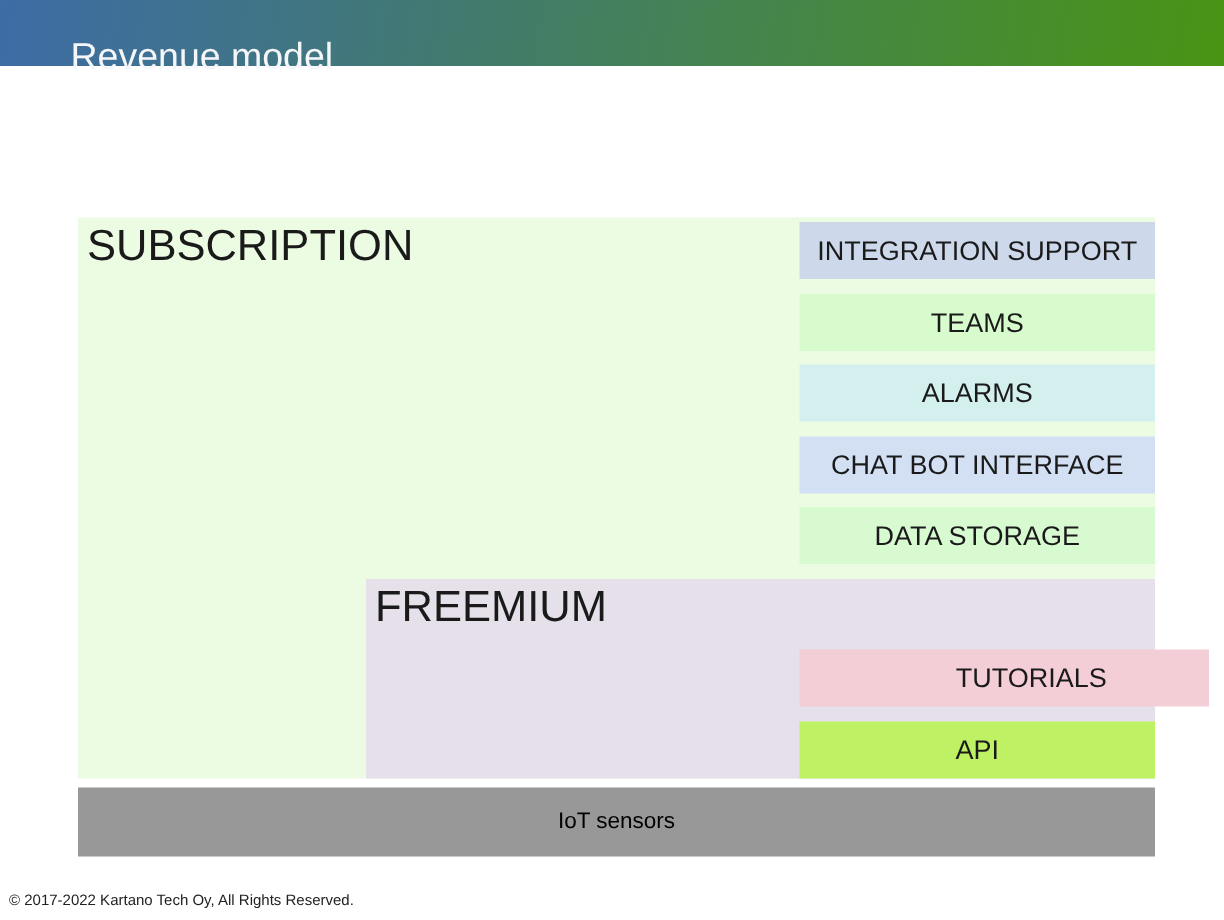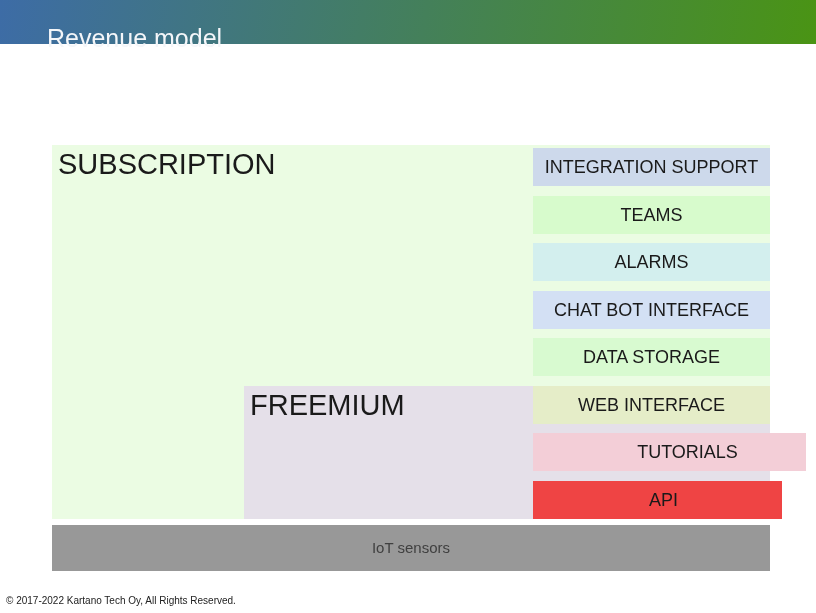--- a/index.html
+++ b/index.html
@@ -68,21 +68,21 @@
   .f5 { top: 386px; }
   .f6 { top: 433px; }
   .f7 { top: 481px; }
   .base-bar {
     position: absolute;
     left: 52px; top: 525px;
     width: 718px; height: 46px;
     line-height: 46px;
     text-align: center;
     font-size: 15px;
-    color: #404040;
+    color: #000000;
   }
   .footer {
     position: absolute;
     left: 6px; top: 595px;
     font-size: 10px;
     color: #222222;
     white-space: nowrap;
   }
 </style>
 </head>
@@ -100,21 +100,20 @@
 
   <div class="tier tier-freemium" style="background-color: rgb(229, 224, 233);">
     <span class="tier-label">FREEMIUM</span>
   </div>
 
   <div class="feature f1" style="background-color: rgb(215, 251, 204);">TEAMS</div>
   <div class="feature f0" style="background-color: rgb(205, 217, 235);">INTEGRATION SUPPORT</div>
   <div class="feature f2" style="background-color: rgb(211, 239, 238);">ALARMS</div>
   <div class="feature f3" style="background-color: rgb(211, 224, 244);">CHAT BOT INTERFACE</div>
   <div class="feature f4" style="background-color: rgb(216, 250, 208);">DATA STORAGE</div>
-  <div class="feature f5" style="background-color: rgb(229, 237, 200);">WEB INTERFACE</div>
   <div class="feature f6" style="background-color: rgb(243, 206, 215); padding-left: 36px;">TUTORIALS</div>
-  <div class="feature f7" style="background-color: #ef4444; padding-left: 12px;">API</div>
+  <div class="feature f7" style="background-color: #bef264;">API</div>
 
   <div class="base-bar" style="background-color: rgb(152, 152, 152);">IoT sensors</div>
 
   <div class="footer">© 2017-2022 Kartano Tech Oy, All Rights Reserved.</div>
 
 </div>
 
 </body></html>

